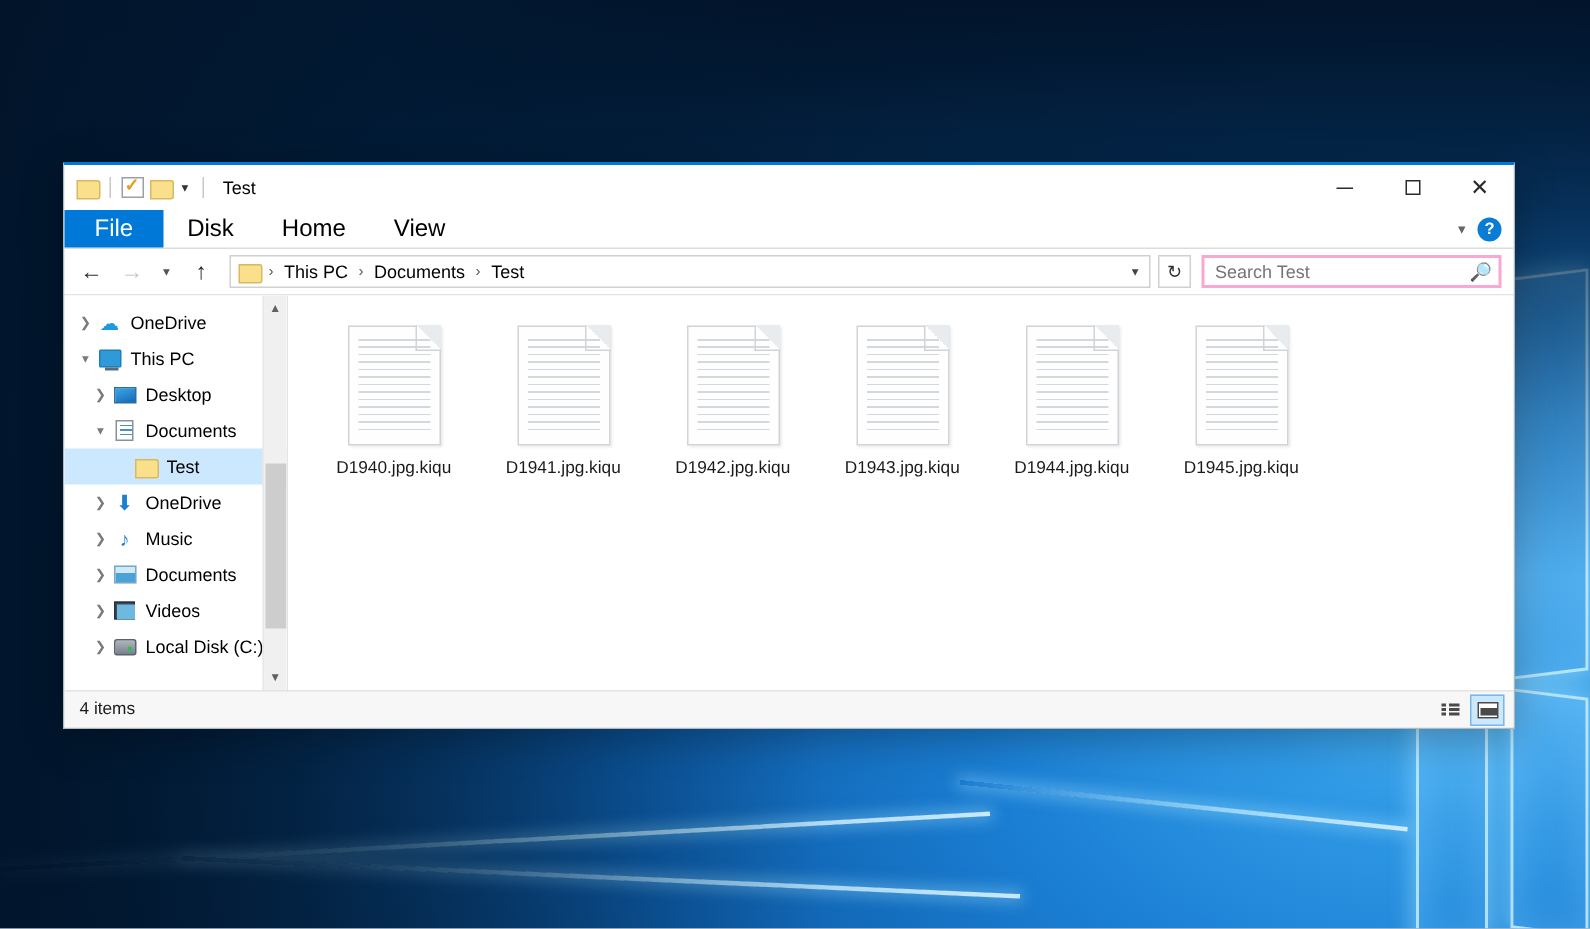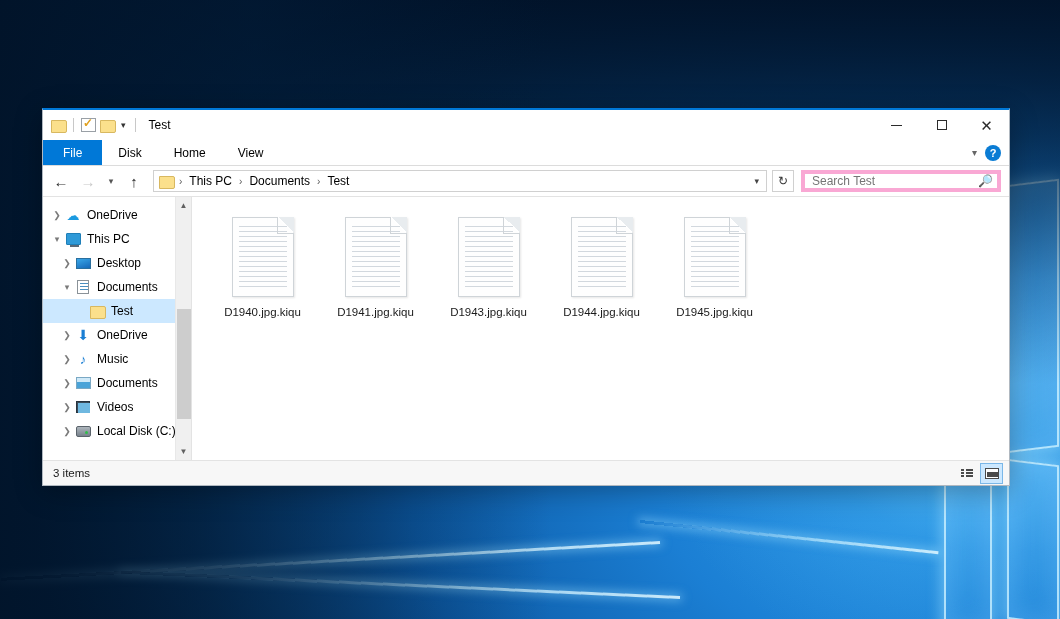--- a/index.html
+++ b/index.html
@@ -110,21 +110,21 @@
 
   
   .ribbon {
     height: 26px; background: #ffffff;
     border-bottom: 1px solid #dcdcdc;
     display: flex; align-items: stretch; flex: 0 0 auto;
     position: relative;
   }
   .rtab {
     padding: 0 16px; display: flex; align-items: center;
-    font-size: 12px; color: #000;
+    font-size: 16px; color: #000;
   }
   .rtab-file {
     background: #0078d7; color: #fff;
     padding: 0 20px;
   }
   .ribbon-right {
     margin-left: auto; display: flex; align-items: center; gap: 8px;
     padding-right: 8px;
   }
   .chev-down { font-size: 10px; color: #666; }
@@ -159,21 +159,21 @@
   .crumb-sep { font-size: 10px; color: #5a5a5a; padding: 0 2px; }
   .crumb-folder { margin: 0 2px 0 1px; }
   .crumb-tail { margin-left: auto; display: flex; align-items: center; gap: 6px; }
   .crumb-dd { font-size: 9px; color: #444; padding: 0 3px; }
   .refresh-btn {
     width: 22px; height: 22px; border: 1px solid #d0d0d0; background: #fff;
     display: flex; align-items: center; justify-content: center;
     font-size: 12px; color: #333; margin-left: 2px;
   }
   .searchbox {
-    width: 200px; height: 22px; border: 4px solid #f9a8d4;
+    width: 200px; height: 22px; border: 2px solid #f9a8d4;
     background: #fff; display: flex; align-items: center;
     padding: 0 4px 0 7px; margin-left: 4px;
   }
   .searchbox input {
     border: none; outline: none; flex: 1;
     font-size: 12px; color: #6d6d6d;
     font-family: "Liberation Sans", sans-serif;
     background: transparent;
   }
   .search-ico { font-size: 12px; color: #444; transform: scaleX(-1); }
@@ -506,20 +506,30 @@
             <div class="file-ico-wrap">
               <div class="file-ico">
                 <div class="file-corner-mask"></div>
                 <div class="file-lines"></div>
                 <div class="file-fold"></div>
               </div>
             </div>
             <div class="file-label">D1941.jpg.kiqu</div>
           </div>
 
+          <div class="fileitem">
+            <div class="file-ico-wrap">
+              <div class="file-ico">
+                <div class="file-corner-mask"></div>
+                <div class="file-lines"></div>
+                <div class="file-fold"></div>
+              </div>
+            </div>
+            <div class="file-label">D1942.jpg.kiqu</div>
+          </div>
 
           <div class="fileitem">
             <div class="file-ico-wrap">
               <div class="file-ico">
                 <div class="file-corner-mask"></div>
                 <div class="file-lines"></div>
                 <div class="file-fold"></div>
               </div>
             </div>
             <div class="file-label">D1943.jpg.kiqu</div>
@@ -545,21 +555,21 @@
               </div>
             </div>
             <div class="file-label">D1945.jpg.kiqu</div>
           </div>
 
         </div>
       </div>
     </div>
 
     <div class="statusbar">
-      <span class="status-text">3 items</span>
+      <span class="status-text">4 items</span>
       <div class="view-btns">
         <div class="vbtn">
           <span class="details-glyph">
             <span class="col-dots">
                 <i></i>
                 <i></i>
                 <i></i>
               </span>
             <span class="col-lines">
                 <i></i>

